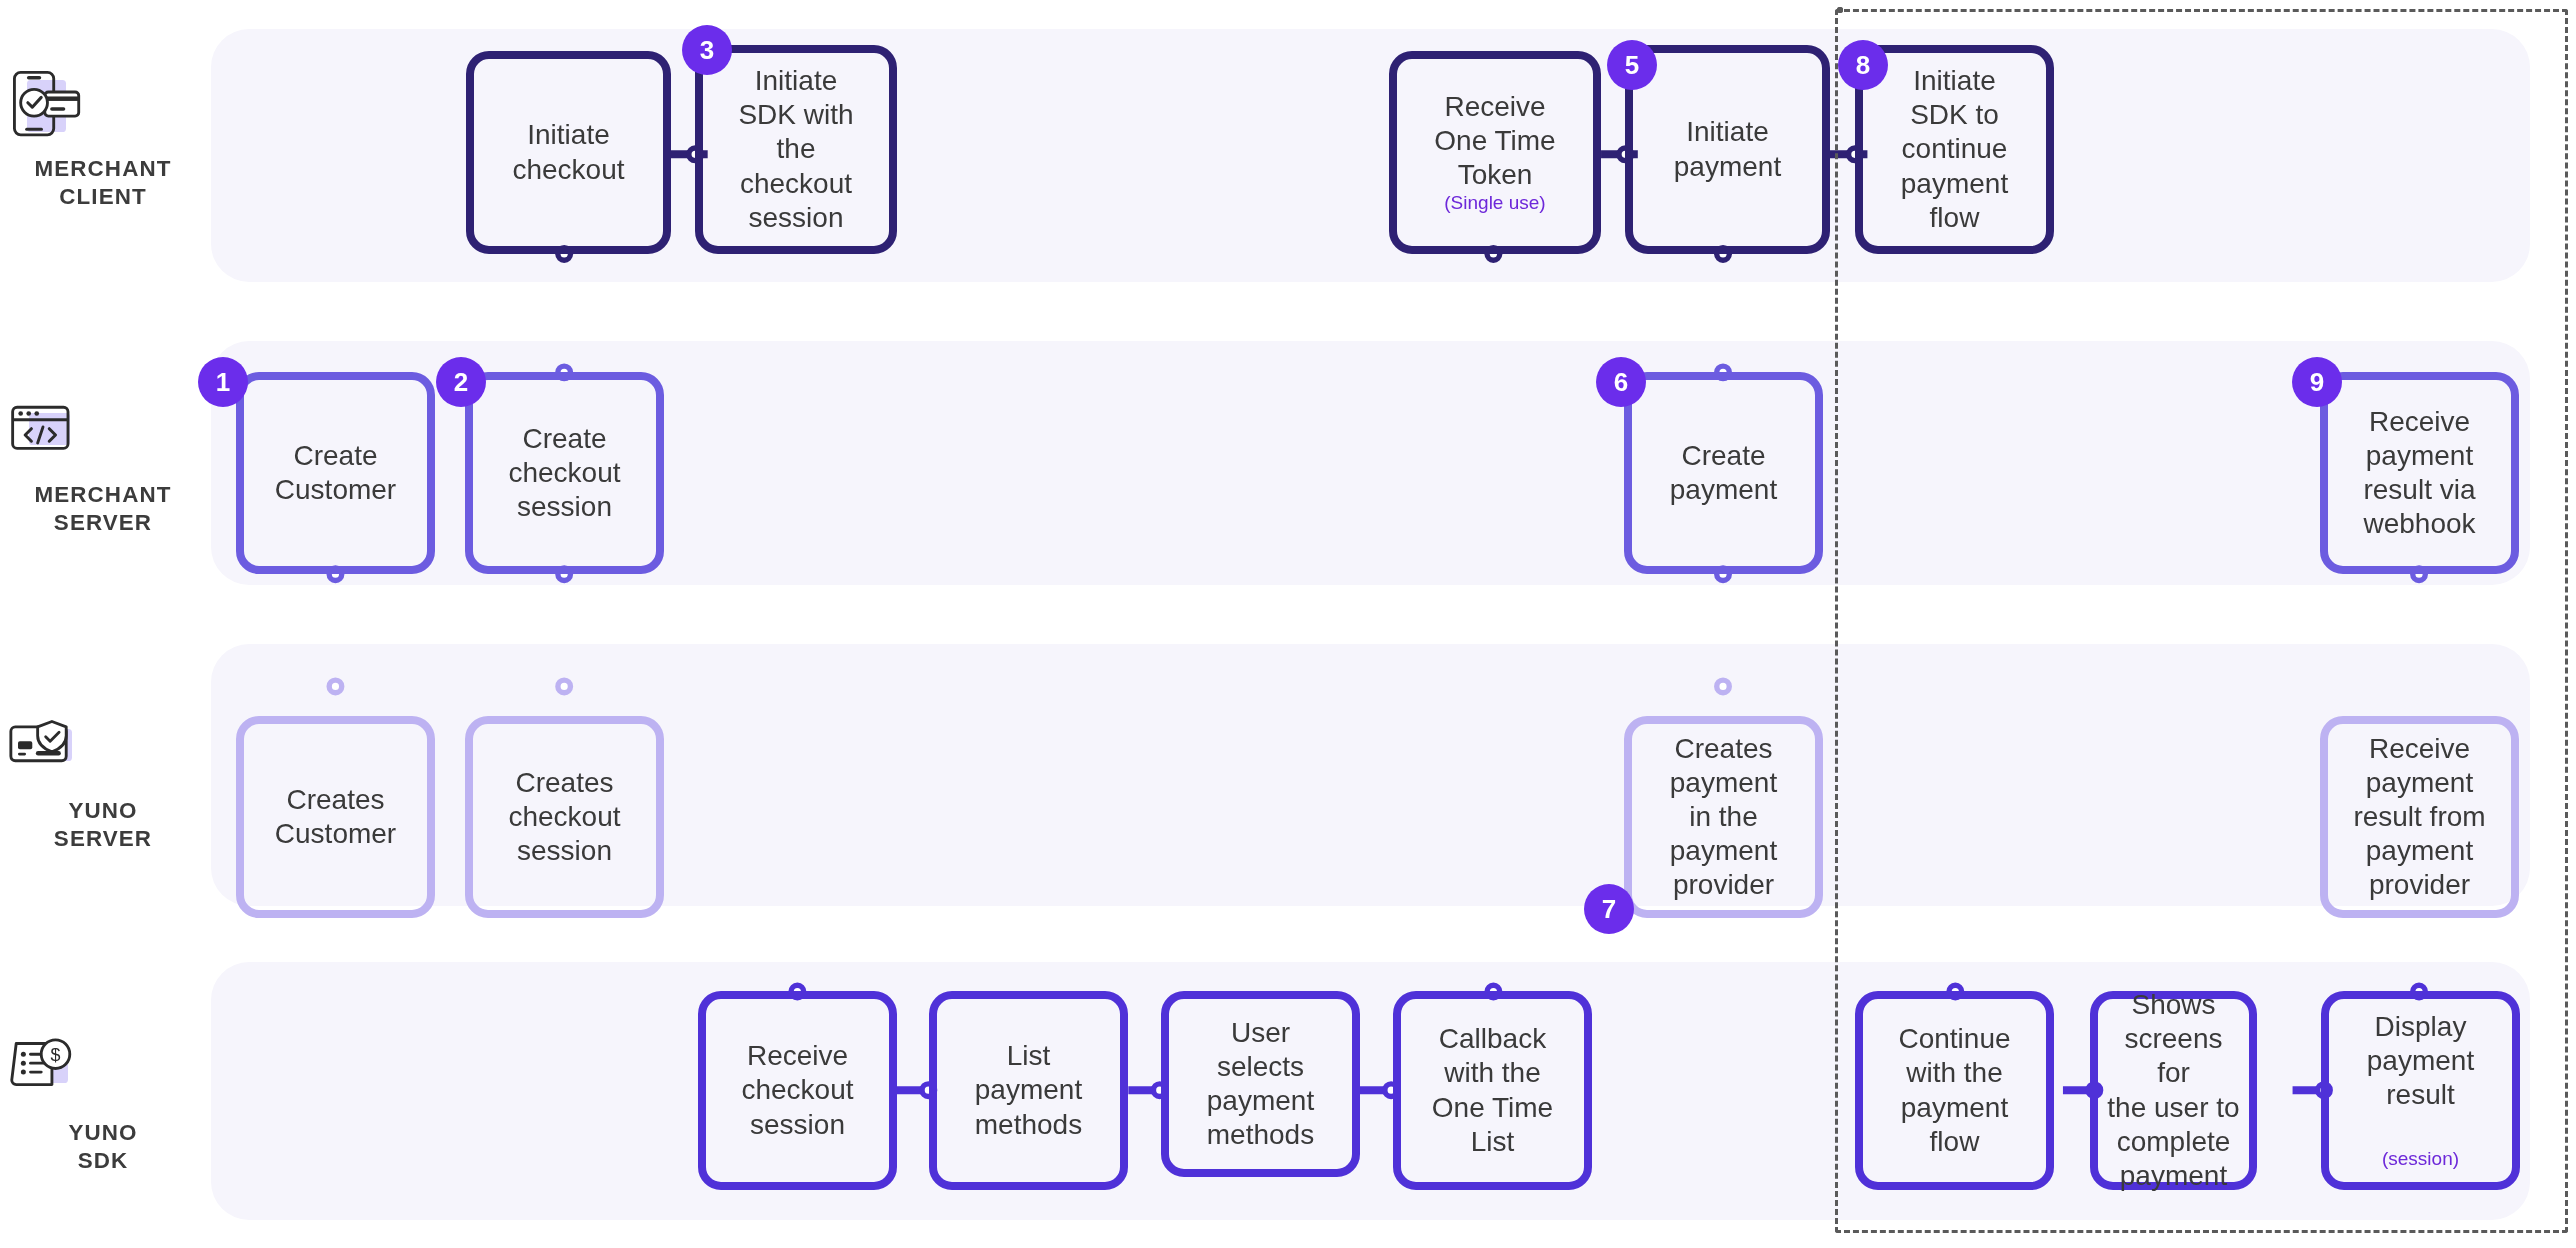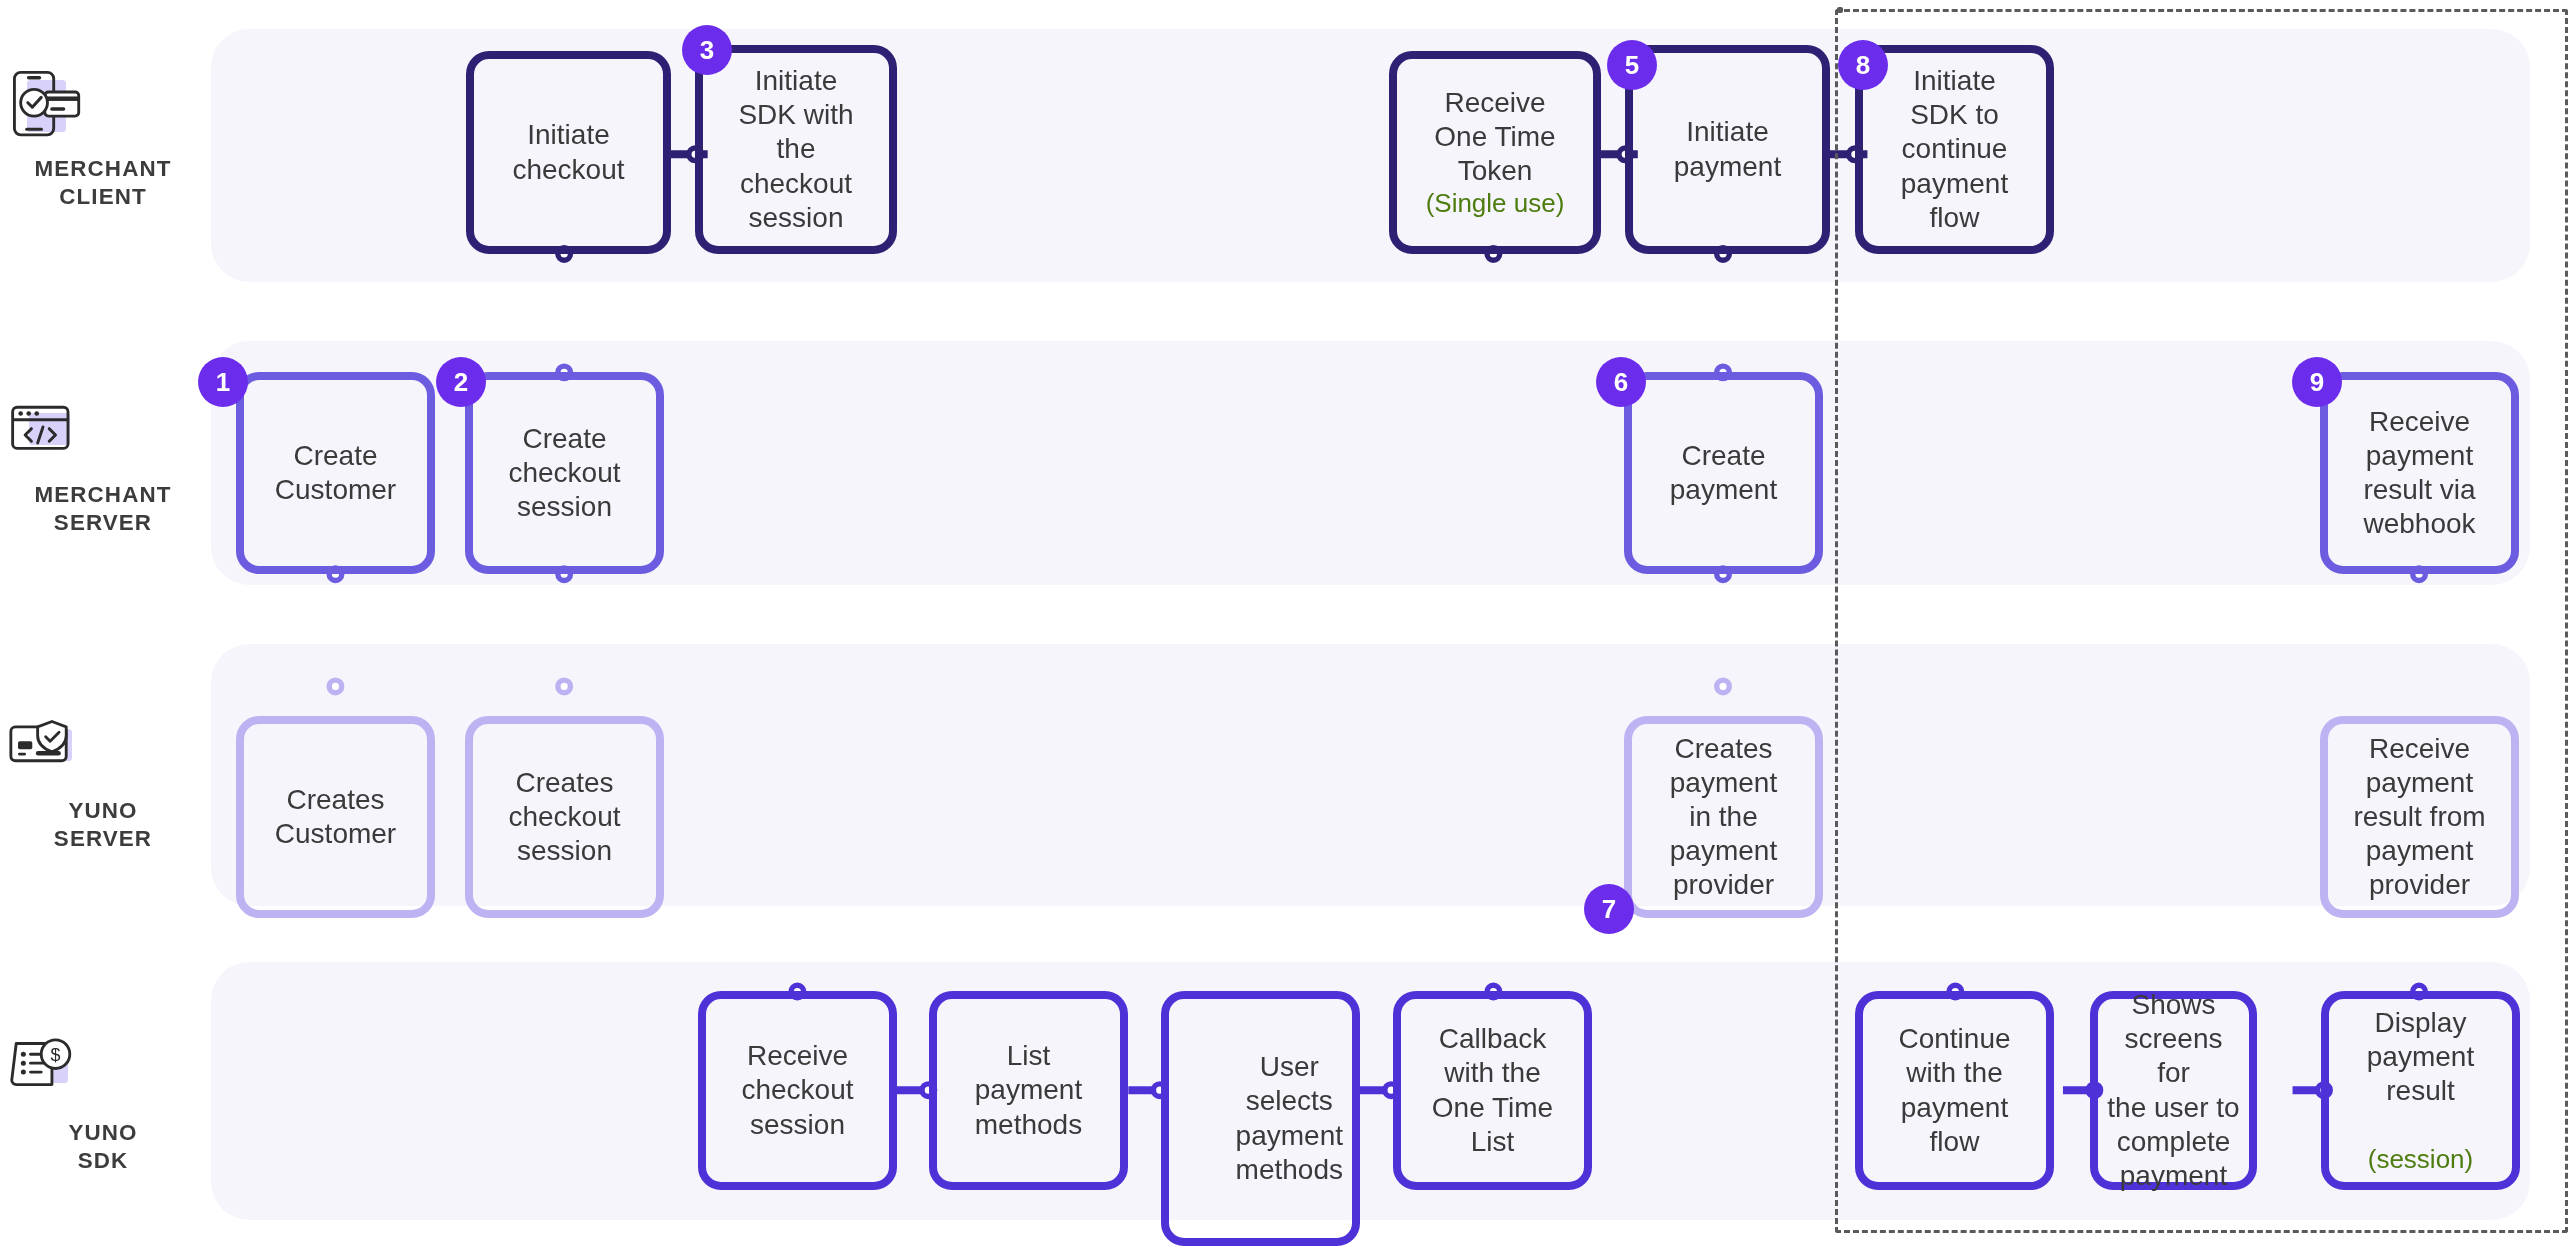--- a/index.html
+++ b/index.html
@@ -25,21 +25,21 @@
 
   
   #wires{position:absolute;left:0;top:0;width:2576px;height:1249px;pointer-events:none;}
 
   
   .node{position:absolute;box-sizing:border-box;border-style:solid;
     border-radius:23px;background:transparent;
     display:flex;align-items:center;justify-content:center;text-align:center;}
   .node .txt{font-size:28px;line-height:1.22;color:#3A3A3A;
     padding:0 9px;white-space:pre-line;}
-  .node .sub{display:block;font-size:26px;line-height:1.2;color:#4d7c0f;}
+  .node .sub{display:block;font-size:19px;line-height:1.2;color:#6d28d9;}
 
   .n-dark{border-color:#2E2173;border-width:8px;}
   .n-mid {border-color:#6C5CE0;border-width:8px;}
   .n-lite{border-color:#BDB2F2;border-width:8px;margin-top:30px;}
   .n-sdk {border-color:#4F31D8;border-width:8px;}
 
   
   .badge{position:absolute;width:50px;height:50px;border-radius:50%;
     background:#6B2DEB;color:#fff;font-size:26px;font-weight:bold;
     display:flex;align-items:center;justify-content:center;z-index:40;}
@@ -299,21 +299,21 @@
 checkout
 session</span>
   </div>
 
   <div class="node n-sdk" style="left:929px;top:991px;width:199px;height:199px;">
     <span class="txt">List
 payment
 methods</span>
   </div>
 
-  <div class="node n-sdk" style="left:1161px;top:991px;width:199px;height:255px;justify-content:flex-end;">
+  <div class="node n-sdk" style="left:1161px;top:991px;width:199px;height:186px;">
     <span class="txt">User
 selects
 payment
 methods</span>
   </div>
 
   <div class="node n-sdk" style="left:1393px;top:991px;width:199px;height:199px;">
     <span class="txt">Callback
 with the
 One Time

